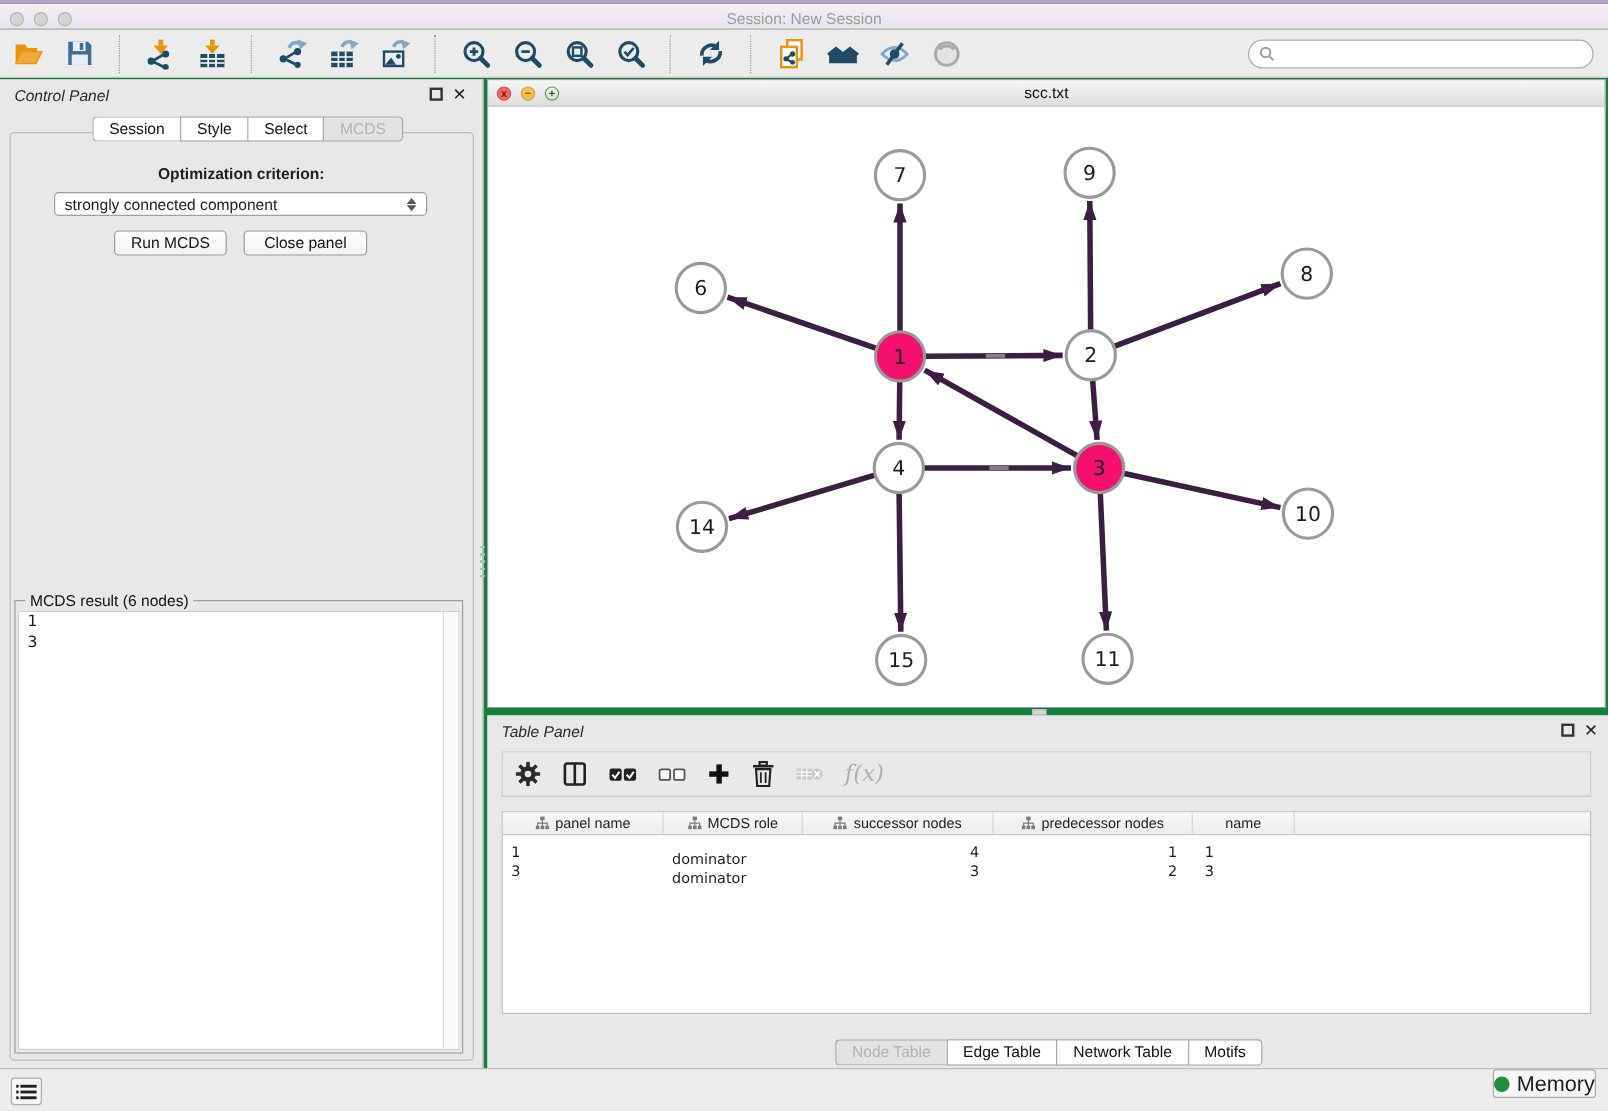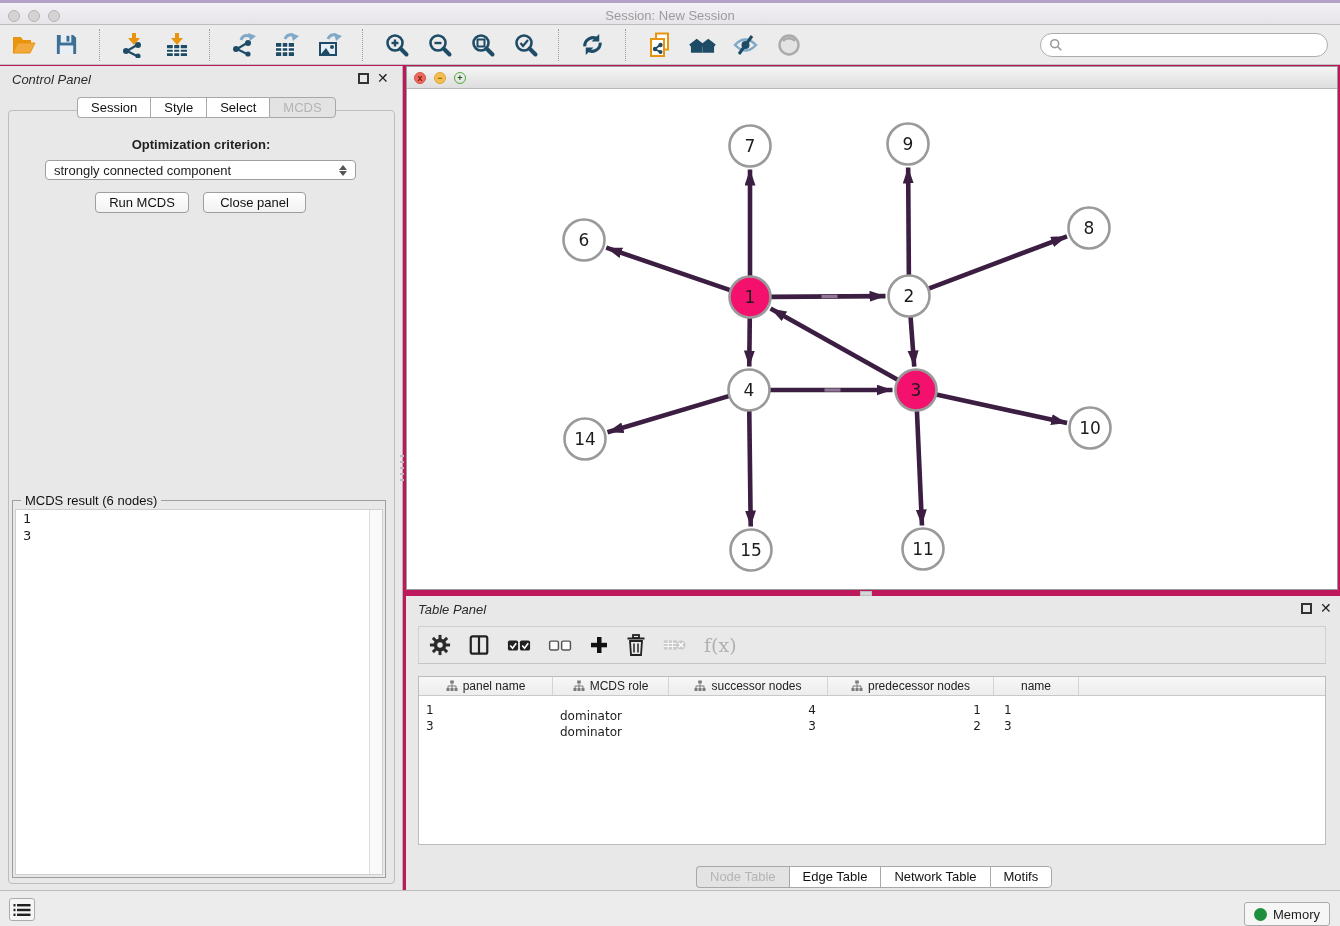--- a/index.html
+++ b/index.html
@@ -1,20 +1,20 @@
 <!DOCTYPE html>
 <html><head>
 <meta charset="utf-8">
 <style>
   html,body{margin:0;padding:0;}
   body{width:1340px;height:926px;overflow:hidden;background:#e8e8e8;
        font-family:"Liberation Sans","DejaVu Sans",sans-serif;color:#1c1c1c;
        -webkit-font-smoothing:antialiased;}
   .abs{position:absolute;}
-  #app{position:relative;width:1340px;height:926px;background:#be185d;}
+  #app{position:relative;width:1340px;height:926px;background:#15803d;}
 
   
   #titlebar{left:0;top:0;width:1340px;height:25px;background:linear-gradient(#f3f1f5,#e6e4e8);
             border-top:3px solid #b5a0c8;border-bottom:1px solid #bdbdbd;box-sizing:border-box;}
   .tl{position:absolute;top:7px;width:12px;height:12px;border-radius:50%;
       background:#d3d3d3;border:1px solid #b6b6b6;box-sizing:border-box;}
   #titlebar .t1{left:8px;} #titlebar .t2{left:28px;} #titlebar .t3{left:48px;}
   #main-title{position:absolute;left:0;right:0;top:5px;text-align:center;
               font-size:13px;color:#9b9b9b;}
 
@@ -78,21 +78,21 @@
 
   .h-handle{left:860px;top:591px;width:12px;height:5px;background:#d6d6d6;border:1px solid #bdbdbd;box-sizing:border-box;}
 
   
   #table-panel{left:406px;top:596px;width:934px;height:294px;background:#e8e8e8;}
   #table-panel .float-box{left:895px;} #table-panel .close-x{left:914px;}
   #tp-toolbar{position:absolute;left:12px;top:30px;width:908px;height:38px;background:#e9e9e9;
               border:1px solid #d0d0d0;border-bottom:1px solid #c4c4c4;box-sizing:border-box;
               display:flex;align-items:center;gap:17px;padding:0 10px;}
   .tp-btn{display:flex;align-items:center;justify-content:center;height:26px;}
-  .fx{font-family:"DejaVu Serif",serif;font-size:19px;color:#b0b0b0;}
+  .fx{font-family:"DejaVu Serif",serif;font-style:italic;font-size:19px;color:#b0b0b0;}
 
   #grid{position:absolute;left:12px;top:80px;width:908px;height:169px;background:#fff;border:1px solid #bdbdbd;box-sizing:border-box;}
   .gr-head{display:grid;grid-template-columns:134px 116px 159px 166px 85px 1fr;height:19px;
            background:linear-gradient(#f7f7f7,#ededed);border-bottom:1px solid #c9c9c9;box-sizing:border-box;}
   .gr-head .th{position:relative;display:flex;align-items:center;justify-content:center;
                font-size:12px;color:#222;border-right:1px solid #d4d4d4;box-sizing:border-box;gap:5px;}
   .gr-head .th:last-child{border-right:none;}
   .gr-row{display:grid;grid-template-columns:134px 116px 159px 166px 85px 1fr;height:16px;font-size:12px;}
   .gr-row .td{display:flex;align-items:center;box-sizing:border-box;font-family:"DejaVu Sans",sans-serif;}
   .td.c0{padding-left:7px;} .td.c1{padding-left:7px;margin-top:13px;}
@@ -100,22 +100,22 @@
   .td.c3{justify-content:flex-end;padding-right:13px;}
   .td.c4{padding-left:10px;}
 
   #tp-tabs{position:absolute;left:290px;top:270px;display:flex;}
   #tp-tabs .tab{height:20px;line-height:20px;}
 
   
   #statusbar{left:0;top:890px;width:1340px;height:36px;background:#ececec;border-top:1px solid #bcbcbc;box-sizing:border-box;}
   #list-btn{position:absolute;left:9px;top:7px;width:26px;height:23px;background:#f6f6f6;border:1px solid #ababab;
             border-radius:3px;display:flex;align-items:center;justify-content:center;box-sizing:border-box;}
-  #memory-btn{position:absolute;right:10px;top:11px;width:86px;height:24px;background:#f6f6f6;border:1px solid #ababab;
-              border-radius:3px;display:flex;align-items:center;justify-content:center;gap:6px;font-size:13px;box-sizing:border-box;}
+  #memory-btn{position:absolute;right:10px;top:0;width:86px;height:24px;background:#f6f6f6;border:1px solid #ababab;
+              border-radius:3px;display:flex;align-items:center;justify-content:center;gap:6px;font-size:18px;box-sizing:border-box;}
   #memory-dot{width:13px;height:13px;border-radius:50%;background:#1f8e3d;}
 </style>
 </head>
 <body>
 
 <div id="app">
 
   <div id="titlebar" class="abs">
     <span class="tl t1"></span>
     <span class="tl t2"></span>
@@ -319,20 +319,21 @@
       </div>
     </div>
   </div>
   <div class="abs v-handle"></div>
 
   <div id="net-frame" class="abs">
     <div id="net-titlebar">
       <span class="ntl" id="net-close">x</span>
       <span class="ntl" id="net-min">−</span>
       <span class="ntl" id="net-max">+</span>
+      <div id="net-title">scc.txt</div>
     </div>
     <div id="net-canvas">
       <svg width="930" height="500" viewBox="0 0 930 500">
         <defs>
           <marker id="arrowhead" markerUnits="userSpaceOnUse" markerWidth="18" markerHeight="12" refX="16" refY="5.5" orient="auto">
             <path d="M0,0 L16,5.5 L0,11 Z" fill="#3B1E41"></path>
           </marker>
         </defs>
       <line x1="343" y1="188.5" x2="343" y2="80.5" stroke="#3B1E41" stroke-width="4.6" marker-end="url(#arrowhead)"></line>
           <line x1="324.5569776378261" y1="201.6671549720246" x2="199.22620643646601" y2="158.63189016191905" stroke="#3B1E41" stroke-width="4.6" marker-end="url(#arrowhead)"></line>

